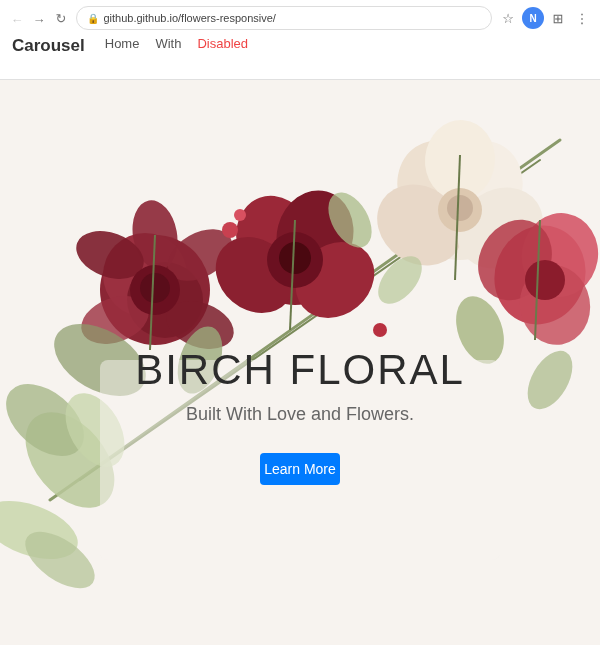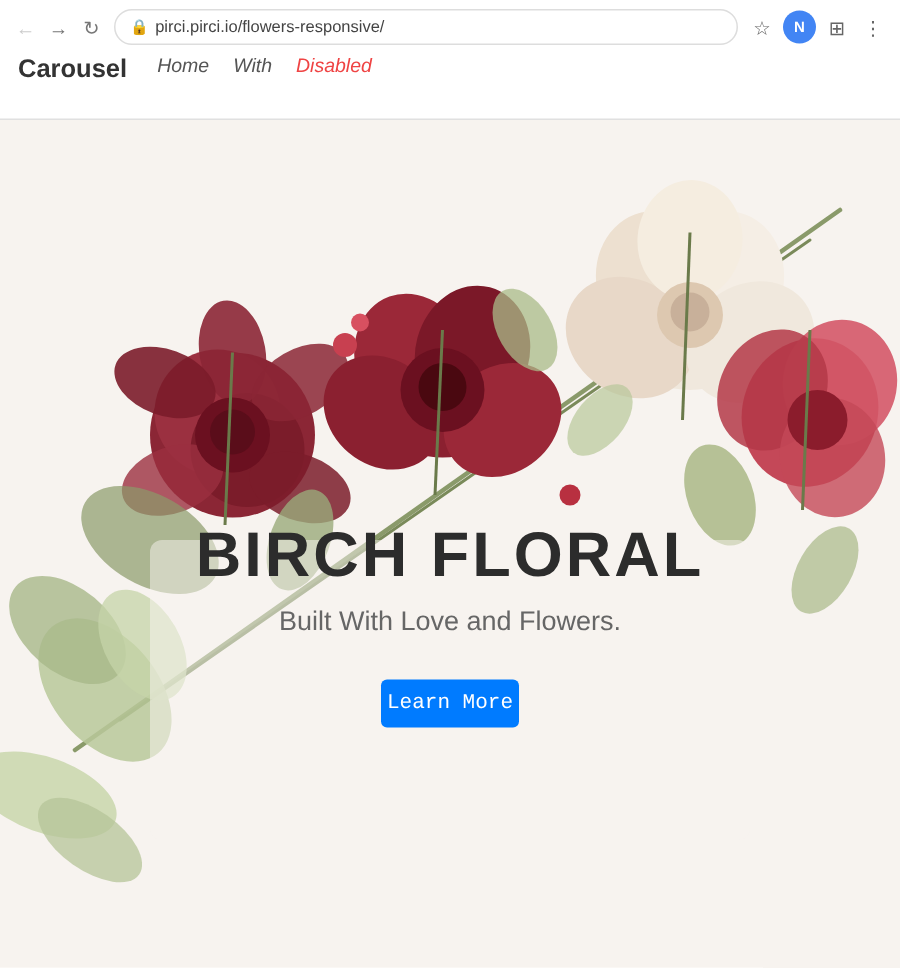--- a/index.html
+++ b/index.html
@@ -116,21 +116,20 @@
       gap: 16px;
       align-items: center;
       flex: 1;
     }
 
     .nav-link {
       font-size: 13px;
       color: #555;
       text-decoration: none;
       cursor: pointer;
-      font-style: italic;
     }
 
     .nav-link.disabled {
       color: #ef4444;
       cursor: default;
     }
 
     .navbar-search-area {
       display: flex;
       align-items: center;
@@ -182,21 +181,21 @@
       position: absolute;
       bottom: 160px;
       left: 130px;
       right: 0;
       text-align: center;
       width: 340px;
     }
 
     .hero-title {
       font-size: 42px;
-      font-weight: 700;
+      font-weight: 400;
       color: #2c2c2c;
       letter-spacing: 2px;
       text-transform: uppercase;
       margin-bottom: 10px;
     }
 
     .hero-subtitle {
       font-size: 18px;
       color: #666;
       margin-bottom: 28px;
@@ -205,36 +204,35 @@
     .btn-primary {
       display: inline-block;
       padding: 8px 4px;
       background: #007bff;
       color: #fff;
       border: none;
       border-radius: 4px;
       font-size: 14px;
       cursor: pointer;
       text-decoration: none;
-      font-family: Liberation Mono, monospace;
     }
   </style>
 </head>
 <body>
 
 <div>
   <div class="browser-toolbar">
     <div class="browser-nav-icons">
       <button class="nav-btn disabled">←</button>
       <button class="nav-btn">→</button>
       <button class="nav-btn">↻</button>
     </div>
     <div class="address-bar">
       <span class="lock-icon">🔒</span>
-      <span>pirci.pirci.io/flowers-responsive/</span>
+      <span>github.github.io/flowers-responsive/</span>
     </div>
     <div class="browser-icons">
       <button class="browser-icon-btn">☆</button>
       <div class="profile-icon">
         <span>N</span>
       </div>
       <button class="browser-icon-btn">⊞</button>
       <button class="browser-icon-btn">⋮</button>
     </div>
   </div>

